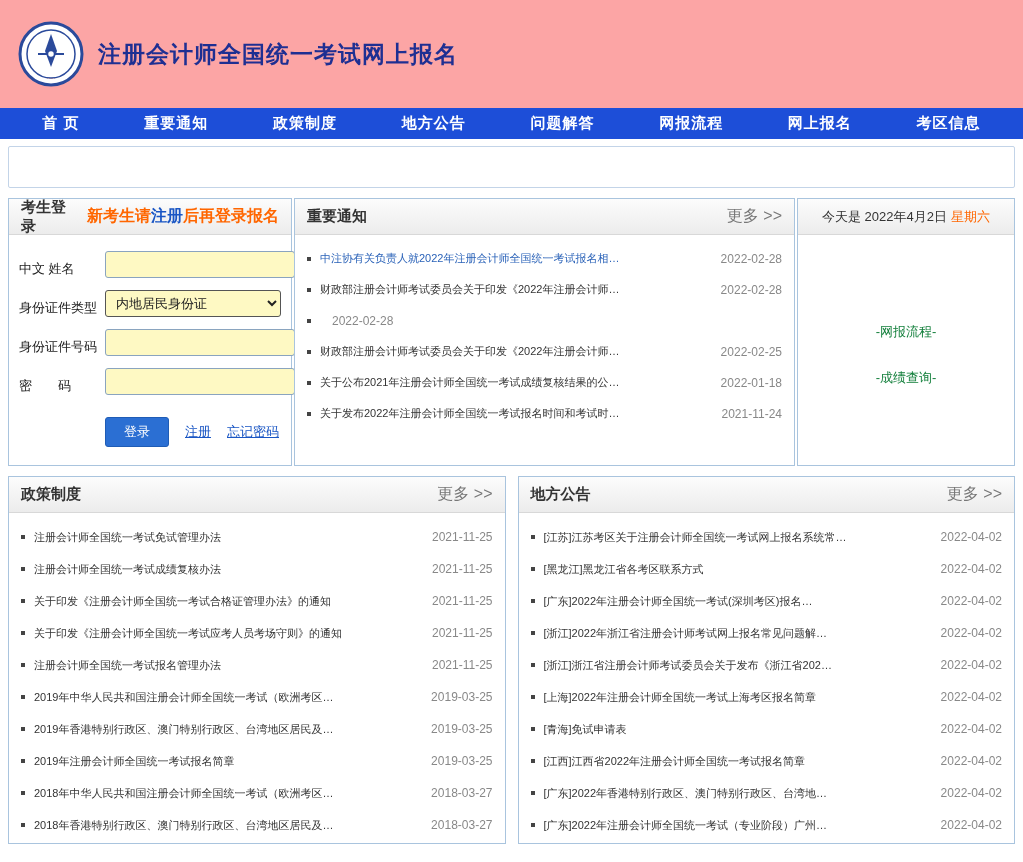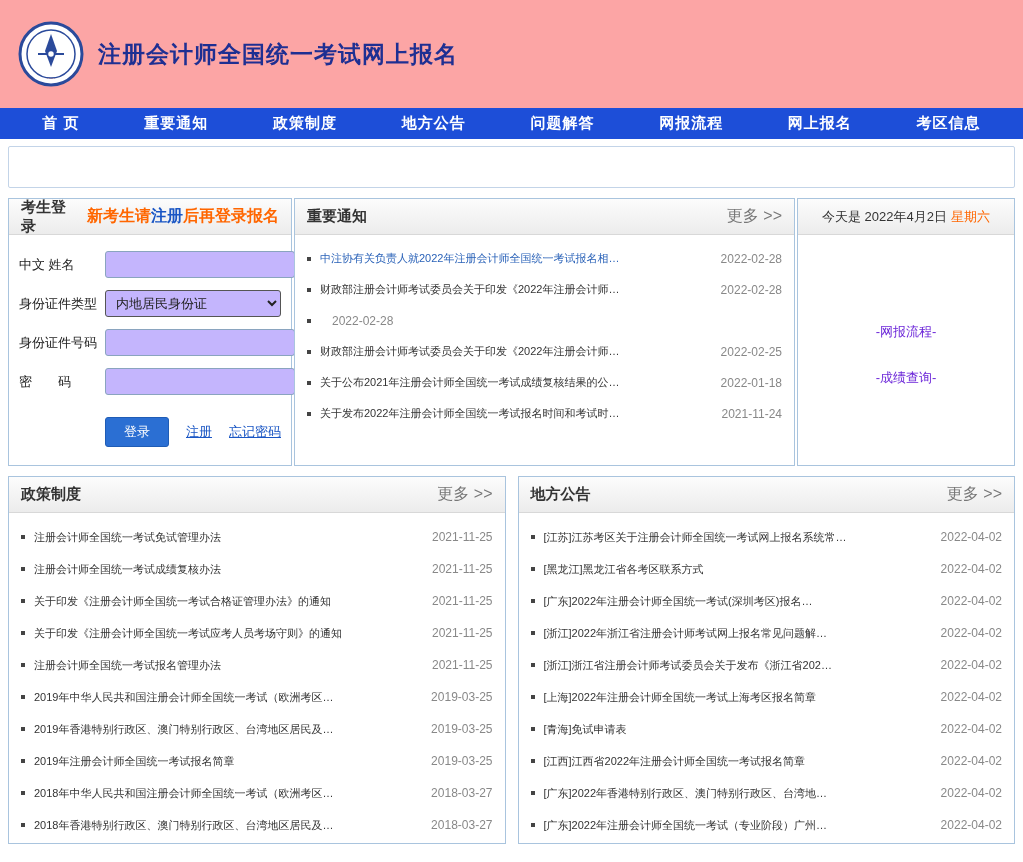--- a/index.html
+++ b/index.html
@@ -32,46 +32,46 @@
   .notices-panel{ flex:1 1 auto; }
   .date-panel   { width:218px; flex:0 0 218px; }
 
   .bottom-row .panel { height:368px; flex:1 1 0; }
   .bottom-row { gap:12px; }
 
   
   .login-notice { margin-left:10px; font-size:16px; font-weight:bold; color:#ff6600; white-space:nowrap; }
   .login-notice a { color:#1a56c4; text-decoration:none; font-weight:bold; }
   .login-form { padding:16px 10px 0 10px; }
-  .form-row { display:flex; align-items:center; margin-bottom:12px; }
+  .form-row { display:flex; align-items:flex-end; margin-bottom:12px; }
   .form-label { width:86px; flex:0 0 86px; font-size:13px; color:#222; white-space:nowrap; }
   .form-row input, .form-row select { flex:1; height:27px; border:1px solid #8aa4bf;
-    border-radius:3px; font-size:13px; padding:3px 6px; background:#c4b5fd; color:#222; }
+    border-radius:3px; font-size:13px; padding:3px 6px; background:#fef9c3; color:#222; }
   .form-row select { border:1px solid #555; }
-  .login-actions { display:flex; align-items:center; margin:22px 0 4px 86px; gap:16px;justify-content:space-between; }
+  .login-actions { display:flex; align-items:center; margin:22px 0 4px 86px; gap:16px; }
   .login-btn { background:#2b6fd3; color:#fff; border:1px solid #1f5cb5; border-radius:3px;
     font-size:13px; padding:5px 18px; cursor:pointer; }
   .login-actions a { font-size:13px; color:#1a56c4; text-decoration:underline; }
 
   
   .news-list { list-style:none; padding:8px 12px 0 12px; }
   .news-item { display:flex; align-items:center; height:31px; }
   .bottom-row .news-item { height:32px; }
   .bullet { width:4px; height:4px; background:#444; margin-right:9px; flex:0 0 4px; }
   .news-link { flex:1; min-width:0; font-size:11px; color:#333; text-decoration:none;
     white-space:nowrap; overflow:hidden; }
   .news-link.highlight { color:#2a62b8; }
   .news-date { margin-left:12px; font-size:12px; color:#888; flex:0 0 auto; }
 
   
   .date-header { justify-content:center; }
   .date-text { font-size:13px; color:#333; }
   .weekday { color:#ff6600; margin-left:4px; font-size:13px; }
   .date-body { text-align:center; padding-top:88px; }
-  .date-body a { display:block; font-size:13px; color:#6d28d9; text-decoration:none; margin-bottom:28px; }
+  .date-body a { display:block; font-size:13px; color:#15803d; text-decoration:none; margin-bottom:28px; }
 </style>
 </head>
 <body>
 
 <header class="site-header">
   <svg class="logo" viewBox="0 0 66 66">
     <circle cx="33" cy="33" r="31" fill="#fff" stroke="#2b4a9b" stroke-width="3"></circle>
     <circle cx="33" cy="33" r="24" fill="#fff" stroke="#2b4a9b" stroke-width="1.5"></circle>
     <path d="M33 13 L39 30 L33 46 L27 30 Z" fill="#2b4a9b"></path>
     <path d="M20 33 L46 33" stroke="#2b4a9b" stroke-width="2"></path>

